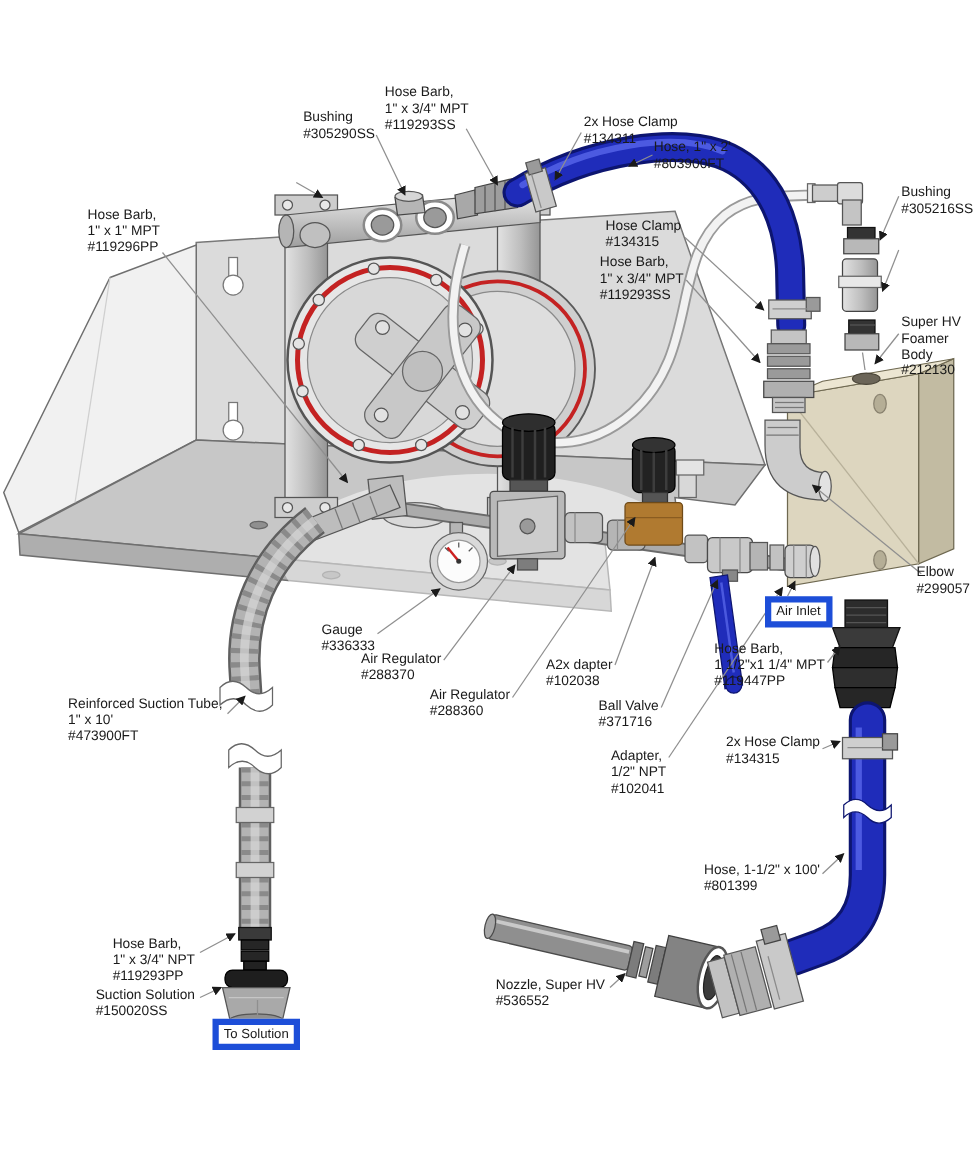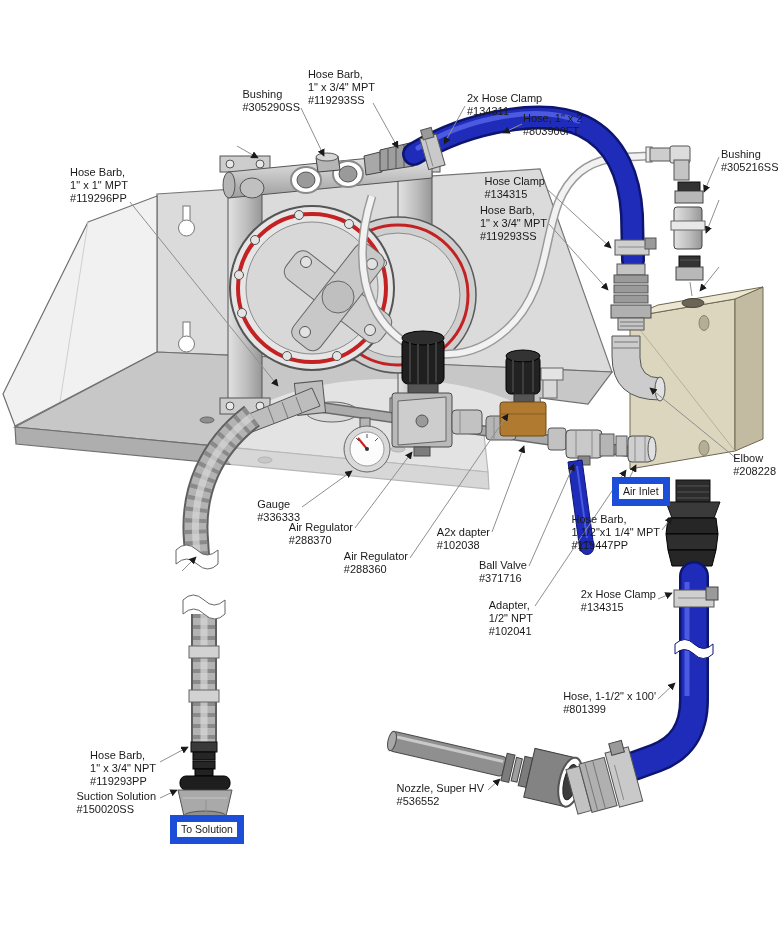--- a/index.html
+++ b/index.html
@@ -3,21 +3,21 @@
 <meta charset="utf-8">
 <style>
   html,body{margin:0;padding:0;background:#fff;}
   .stage{position:relative;width:780px;height:931px;background:#fff;overflow:hidden;
          font-family:"Liberation Sans",sans-serif;}
   .stage svg{position:absolute;left:0;top:0;z-index:1;}
   .labels{position:absolute;left:0;top:0;width:100%;height:100%;z-index:2;pointer-events:none;}
   .lbl{position:absolute;font:11px/1.16 "Liberation Sans",sans-serif;color:var(--text,#1a1a1a);
        white-space:pre-line;}
   .r{text-align:left;}
-  .boxed{border:7px solid #1d4ed8;background:#fff;padding:0 4px;font-size:10.5px;line-height:15px;
+  .boxed{border:5px solid #1d4ed8;background:#fff;padding:0 4px;font-size:10.5px;line-height:15px;
          white-space:nowrap;color:var(--text,#1a1a1a);}
 </style>
 </head>
 <body>
 
 <div class="stage">
 
 <svg width="780" height="931" viewBox="0 0 780 931">
   <defs>
     <marker id="arr" viewBox="0 0 10 10" refX="9" refY="5" markerWidth="7.5" markerHeight="7.5" orient="auto-start-reverse">
@@ -391,22 +391,25 @@
 #134311</div>
   <div class="lbl" style="left:523px;top:112px">Hose, 1" x 2'
 #803900FT</div>
   <div class="lbl r" style="right:235px;top:175px">Hose Clamp
 #134315</div>
   <div class="lbl r" style="right:233px;top:204px">Hose Barb,
 1" x 3/4" MPT
 #119293SS</div>
   <div class="lbl" style="left:721px;top:148px">Bushing
 #305216SS</div>
+  <div class="lbl" style="left:721px;top:252px">Super HV
+Foamer Body
+#212130</div>
   <div class="lbl r" style="right:4px;top:452px">Elbow
-#208228</div>
+#299057</div>
   <div class="lbl boxed" style="left:612px;top:477px">Air Inlet</div>
   <div class="lbl r" style="right:120px;top:513px">Hose Barb,
 1 1/2"x1 1/4" MPT
 #119447PP</div>
   <div class="lbl r" style="right:124px;top:588px">2x Hose Clamp
 #134315</div>
   <div class="lbl r" style="right:124px;top:690px">Hose, 1-1/2" x 100'
 #801399</div>
   <div class="lbl r" style="right:480px;top:498px">Gauge
 #336333</div>
@@ -414,20 +417,23 @@
 #288370</div>
   <div class="lbl r" style="right:372px;top:550px">Air Regulator
 #288360</div>
   <div class="lbl r" style="right:290px;top:526px">A2x dapter
 #102038</div>
   <div class="lbl r" style="right:253px;top:559px">Ball Valve
 #371716</div>
   <div class="lbl r" style="right:247px;top:599px">Adapter,
 1/2" NPT
 #102041</div>
+  <div class="lbl r" style="right:602px;top:557px">Reinforced Suction Tube,
+1" x 10'
+#473900FT</div>
   <div class="lbl r" style="right:624px;top:749px">Hose Barb,
 1" x 3/4" NPT
 #119293PP</div>
   <div class="lbl r" style="right:624px;top:790px">Suction Solution
 #150020SS</div>
   <div class="lbl boxed" style="left:170px;top:815px">To Solution</div>
   <div class="lbl r" style="right:296px;top:782px">Nozzle, Super HV
 #536552</div>
 </div>
 

